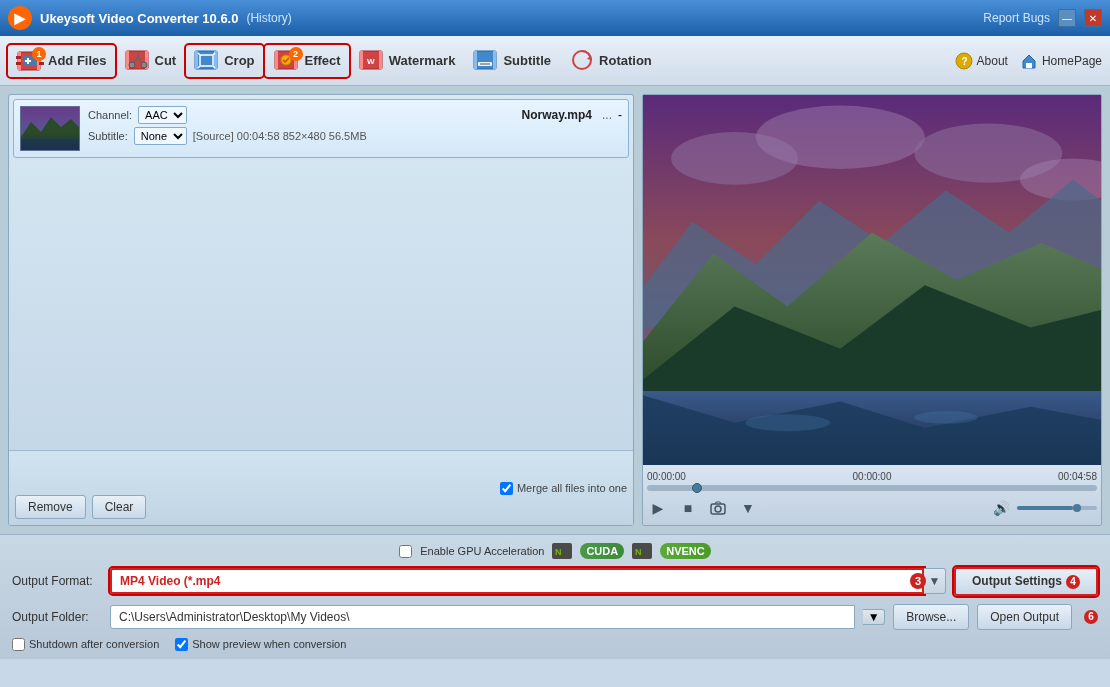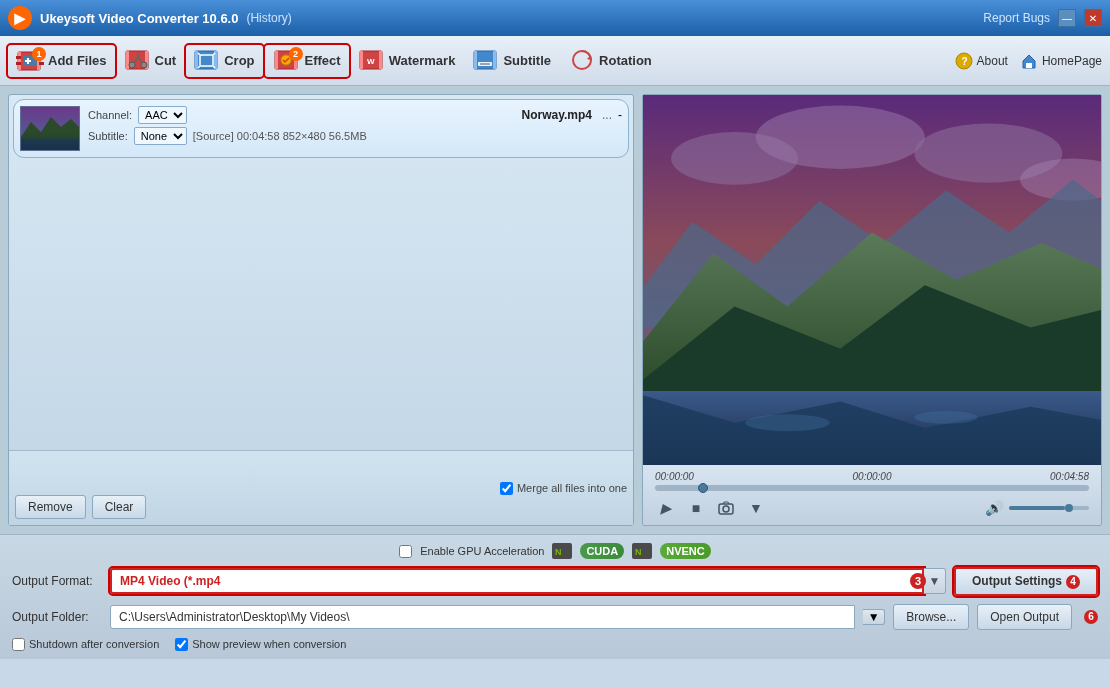--- a/index.html
+++ b/index.html
@@ -145,21 +145,21 @@
     .file-list-area {
       flex: 1;
       overflow-y: auto;
       padding: 4px;
     }
     .file-item {
       display: flex;
       align-items: flex-start;
       background: linear-gradient(to bottom, #e8f4ff, #d4e8f8);
       border: 1px solid #8ab4d0;
-      border-radius: 11px;
+      border-radius: 3px;
       padding: 6px;
       gap: 8px;
       margin-bottom: 4px;
       cursor: pointer;
       justify-content: space-between;
     }
     .file-thumb {
       width: 60px;
       height: 45px;
       background: linear-gradient(135deg, #4a7090 0%, #2a4060 50%, #6a9030 100%);
@@ -233,22 +233,21 @@
       display: flex;
       flex-direction: column;
     }
     .preview-video {
       flex: 1;
       position: relative;
       overflow: hidden;
     }
     .preview-controls {
       background: linear-gradient(to bottom, #d8e4f0, #c0d0e0);
-      padding: 6px 12px;
-      font-style: italic;
+      padding: 6px 4px;
     }
     .time-bar-row {
       display: flex;
       justify-content: space-between;
       font-size: 10px;
       color: #444;
       margin-bottom: 3px;
     }
     .progress-bar {
       width: 100%;

